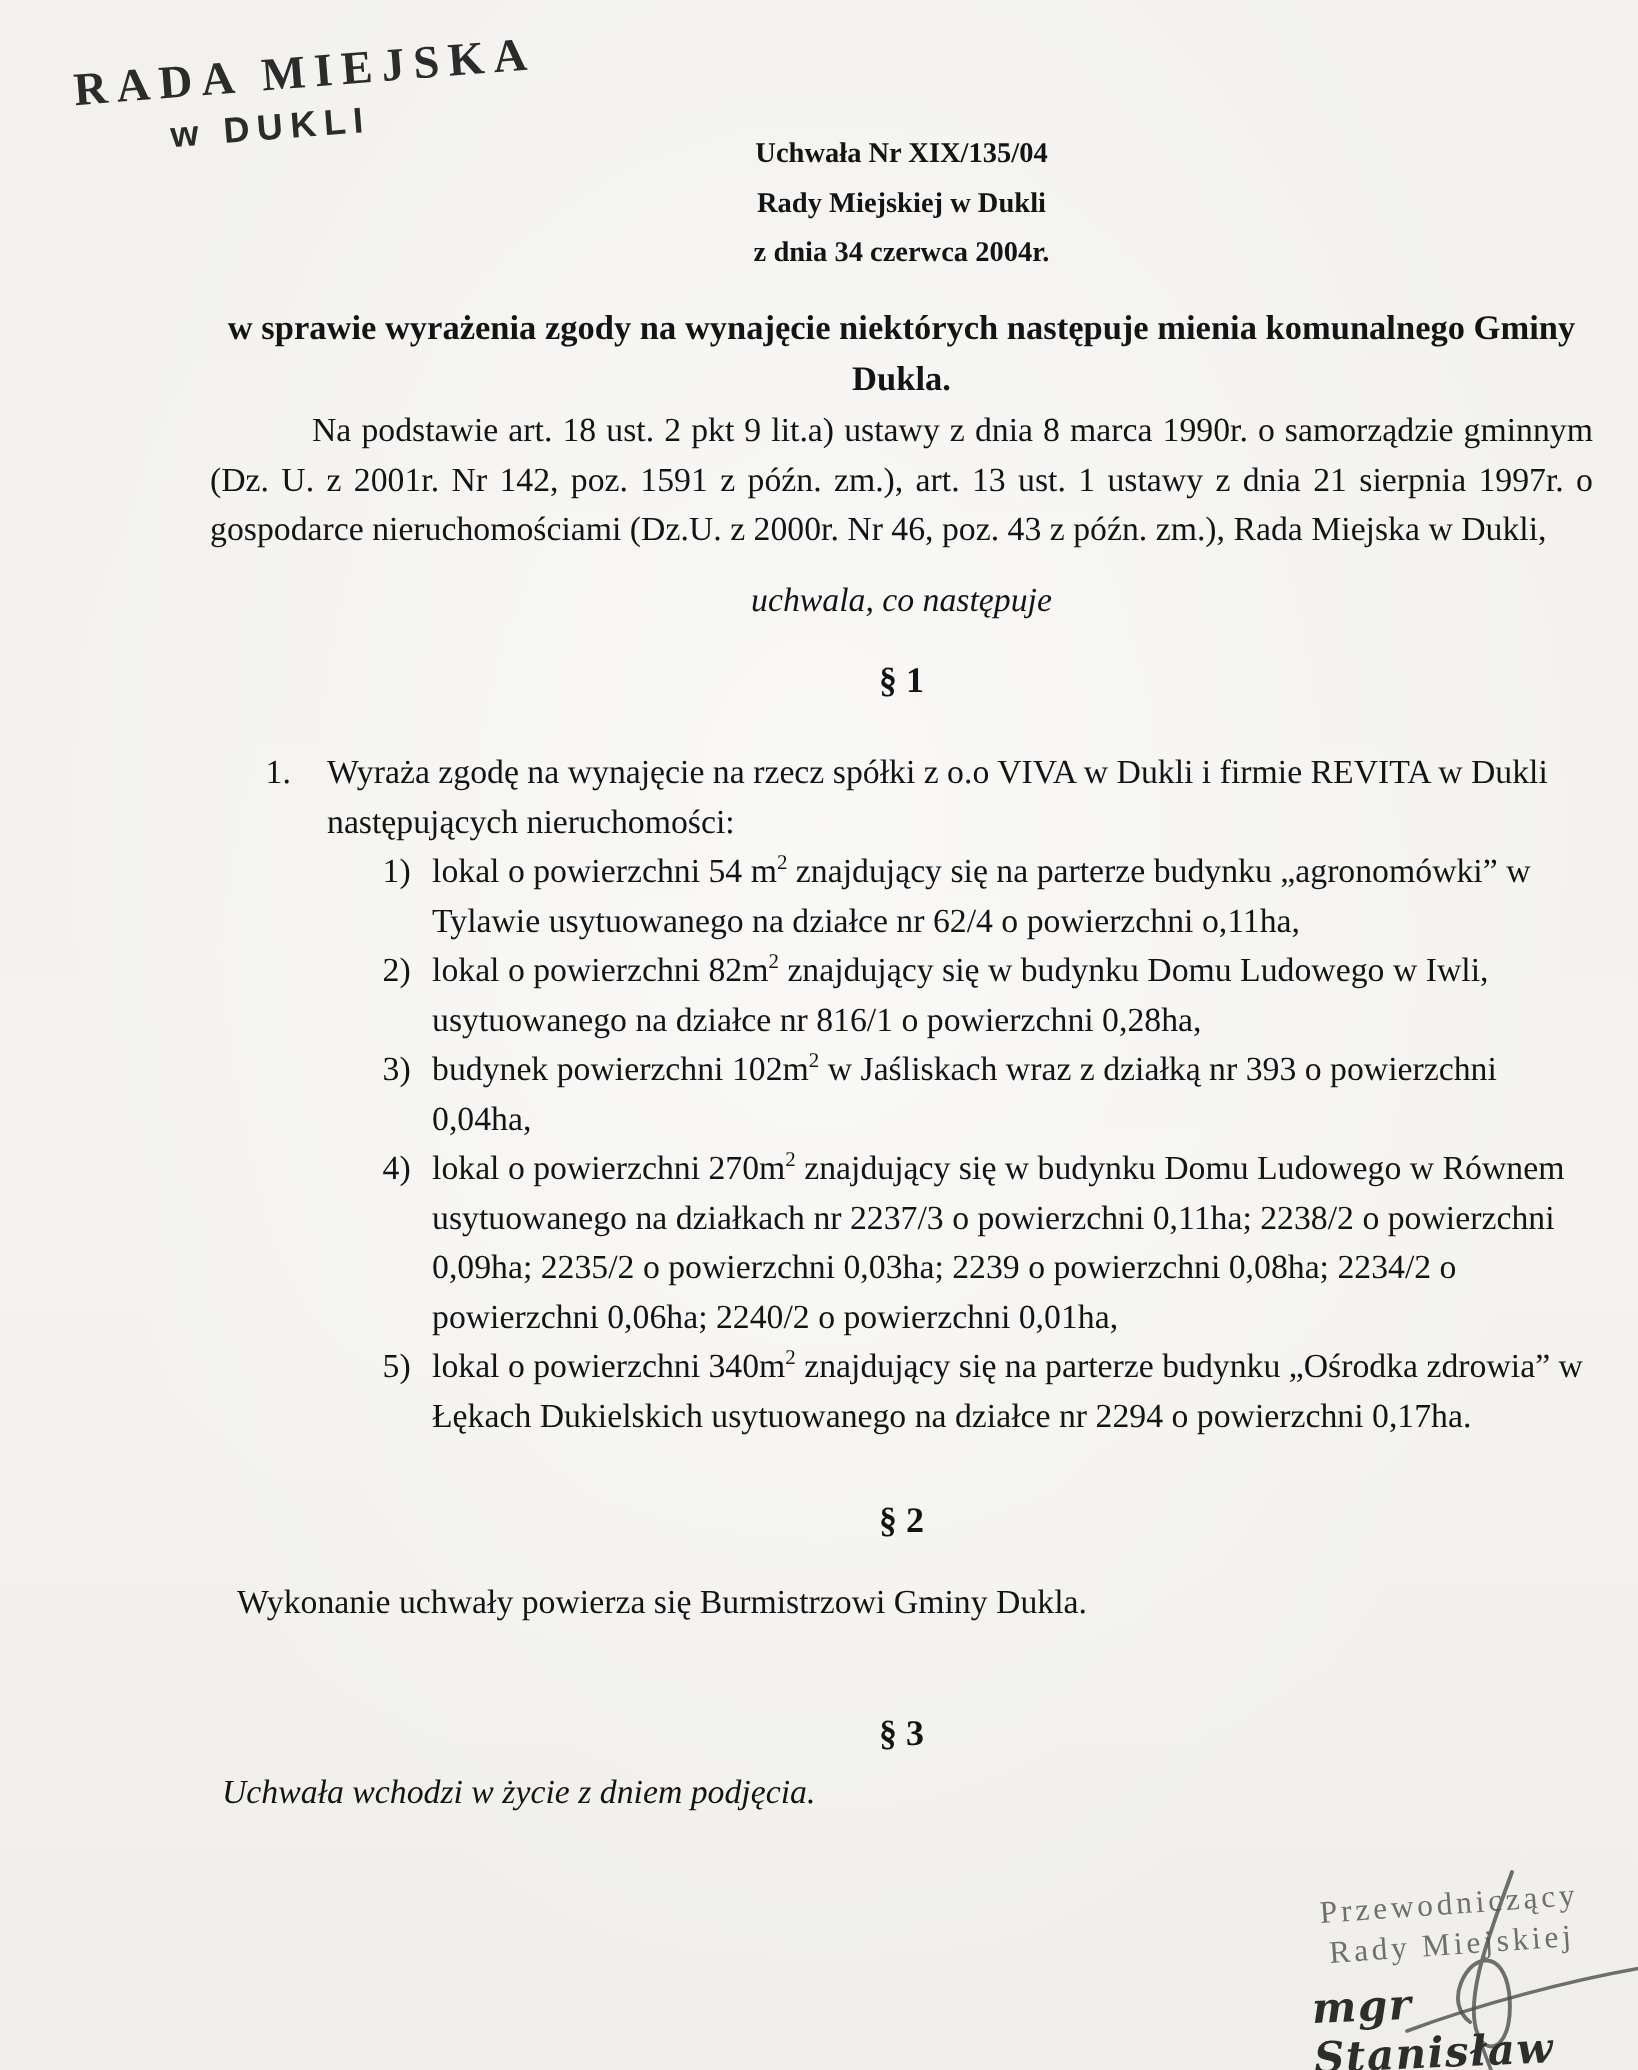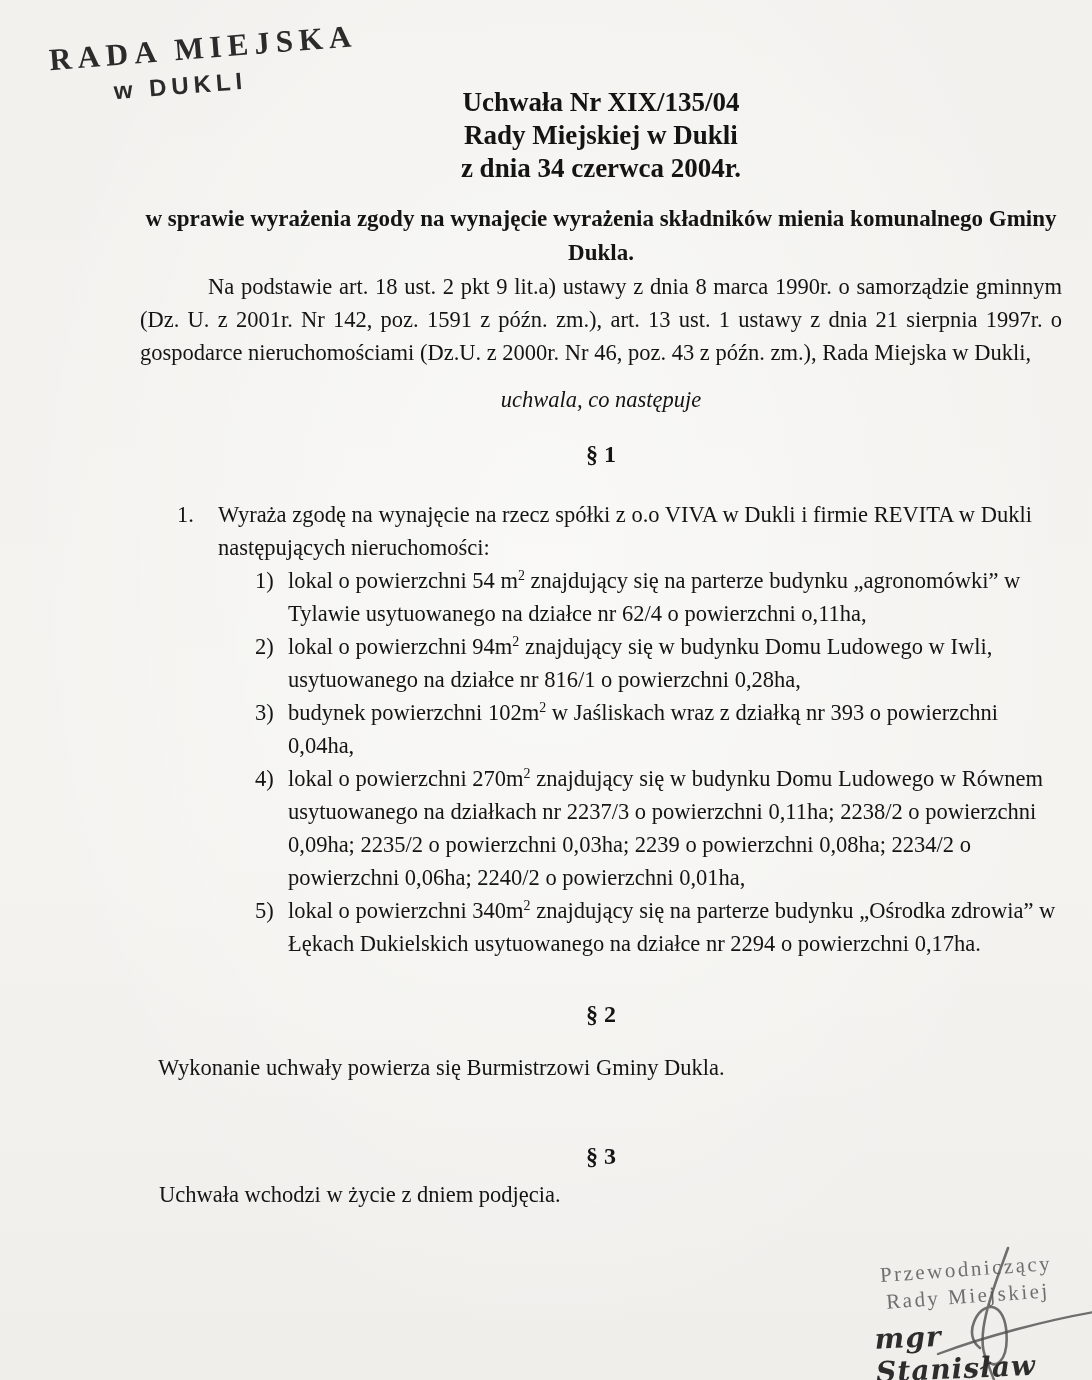--- a/index.html
+++ b/index.html
@@ -23,40 +23,40 @@
     font-weight:bold;
   }
   .stamp-l1 { font-size:31px; letter-spacing:6px; }
   .stamp-l2 { font-size:24px; letter-spacing:5px; margin-left:62px; margin-top:4px; font-family:"Liberation Sans", sans-serif; font-weight:600; }
 
   .content {
     position:absolute; left:140px; top:86px; width:922px;
     font-size:22.5px; line-height:33px;
   }
 
-  .title-block { text-align:center; font-weight:bold; font-size:27px; line-height:33px; }
+  .title-block { text-align:center; font-weight:bold; font-size:19px; line-height:33px; }
   .subject { text-align:center; font-weight:bold; margin-top:17px; font-size:23px; line-height:34px; }
   .preamble { text-align:justify; text-indent:68px; }
   .enacting { text-align:center; margin-top:14px;font-style:italic; }
   .section-mark { text-align:center; font-weight:bold; font-size:24px; margin-top:22px; }
 
   .list { margin-top:27px; }
   .row { display:flex; }
   .row .num { flex:none; }
   .item-main { margin-left:37px; }
   .item-main .num { width:41px; }
   .item-sub { margin-left:115px; }
   .item-sub .num { width:33px; }
   .item2 { margin-left:28px; }
   sup { font-size:0.62em; line-height:0; }
 
   .s2-mark { margin-top:38px; }
   .s2-text { margin-top:20px; margin-left:18px; }
   .s3-mark { margin-top:56px; }
-  .s3-text { margin-top:5px; margin-left:19px; }
+  .s3-text { margin-top:5px; margin-left:8px;font-style:italic; }
 
   
   .sig-role {
     position:absolute; top:1256px; left:862px; width:210px;
     transform:rotate(-4deg);
     color:#6f6f6f;
     font-size:21px; letter-spacing:2.5px; line-height:27px;
     text-align:center;
     font-family:"Liberation Serif", serif;
   }
@@ -81,21 +81,21 @@
   </div>
 
   <div class="content">
 
     <div class="title-block">
       <div>Uchwała Nr XIX/135/04</div>
       <div>Rady Miejskiej w Dukli</div>
       <div>z dnia 34 czerwca 2004r.</div>
     </div>
 
-    <div class="subject">w sprawie wyrażenia zgody na wynajęcie wyrażenia składników mienia komunalnego Gminy Dukla.</div>
+    <div class="subject">w sprawie wyrażenia zgody na wynajęcie niektórych następuje mienia komunalnego Gminy Dukla.</div>
 
     <div class="preamble">Na podstawie art. 18 ust. 2 pkt 9 lit.a) ustawy z dnia 8 marca 1990r. o samorządzie gminnym (Dz. U. z 2001r. Nr 142, poz. 1591 z późn. zm.), art. 13 ust. 1 ustawy z dnia 21 sierpnia 1997r. o gospodarce nieruchomościami (Dz.U. z 2000r. Nr 46, poz. 43 z późn. zm.), Rada Miejska w Dukli,</div>
 
     <div class="enacting">uchwala, co następuje</div>
 
     <div class="section-mark">§ 1</div>
 
     <div class="list">
 
       <div class="row item-main">
@@ -103,21 +103,21 @@
         <div>Wyraża zgodę na wynajęcie na rzecz spółki z o.o VIVA w Dukli i firmie REVITA w Dukli następujących nieruchomości:</div>
       </div>
 
       <div class="row item-sub">
         <span class="num">1)</span>
         <div><span>lokal o powierzchni 54 m</span><sup>2</sup><span> znajdujący się na parterze budynku „agronomówki” w Tylawie usytuowanego na działce nr 62/4 o powierzchni o,11ha,</span></div>
       </div>
 
       <div class="row item-sub">
         <span class="num">2)</span>
-        <div><span>lokal o powierzchni 94m</span><sup>2</sup><span> znajdujący się w budynku Domu Ludowego w Iwli, usytuowanego na działce nr 816/1 o powierzchni 0,28ha,</span></div>
+        <div><span>lokal o powierzchni 82m</span><sup>2</sup><span> znajdujący się w budynku Domu Ludowego w Iwli, usytuowanego na działce nr 816/1 o powierzchni 0,28ha,</span></div>
       </div>
 
       <div class="row item-sub">
         <span class="num">3)</span>
         <div><span>budynek powierzchni 102m</span><sup>2</sup><span> w Jaśliskach wraz z działką nr 393 o powierzchni 0,04ha,</span></div>
       </div>
 
       <div class="row item-sub">
         <span class="num">4)</span>
         <div><span>lokal o powierzchni 270m</span><sup>2</sup><span> znajdujący się w budynku Domu Ludowego w Równem usytuowanego na działkach nr 2237/3 o powierzchni 0,11ha; 2238/2 o powierzchni 0,09ha; 2235/2 o powierzchni 0,03ha; 2239 o powierzchni 0,08ha; 2234/2 o powierzchni 0,06ha; 2240/2 o powierzchni 0,01ha,</span></div>

